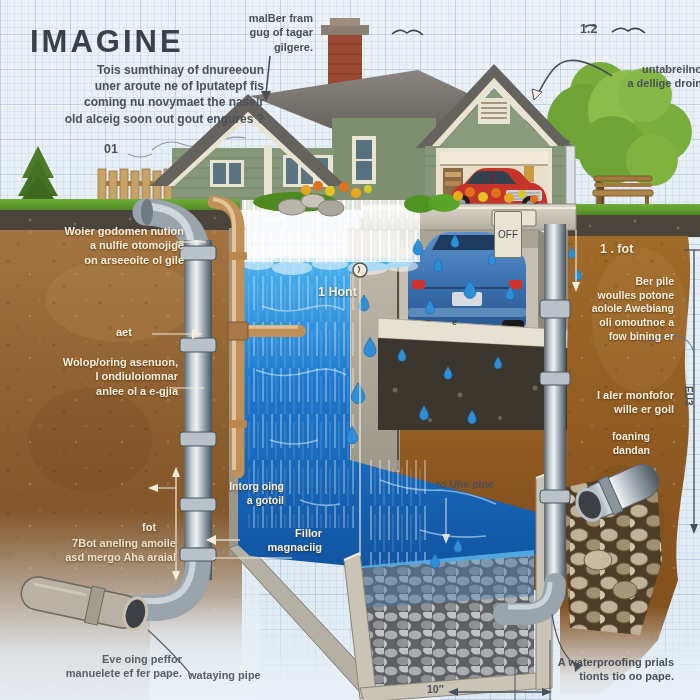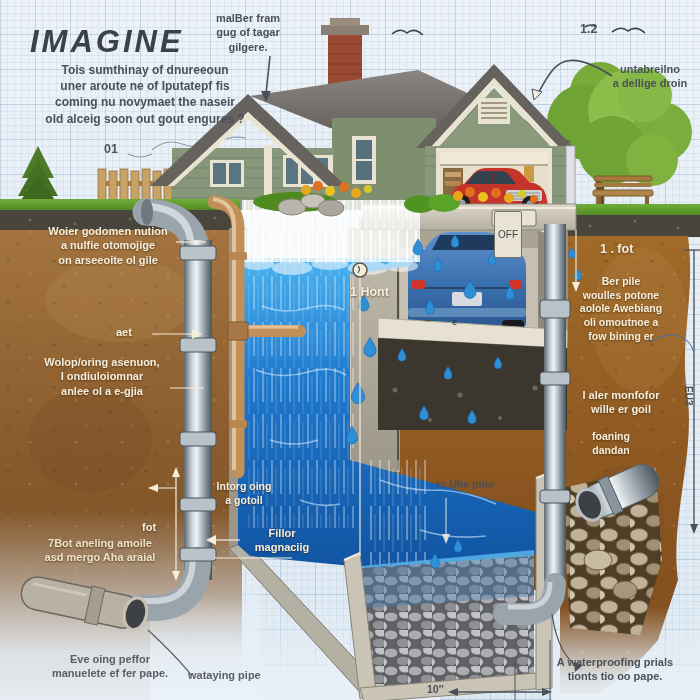--- a/index.html
+++ b/index.html
@@ -12,22 +12,22 @@
       repeating-linear-gradient(0deg, rgba(110,150,190,.12) 0 1px, transparent 1px 7px),
       repeating-linear-gradient(90deg, rgba(110,150,190,.12) 0 1px, transparent 1px 7px),
       linear-gradient(#ecf2f8,#dde9f2);
   }
   svg.art{position:absolute;left:0;top:0;}
   .lbl{position:absolute;z-index:5;}
   .dark{color:#4a5159;font-weight:700;font-size:11px;line-height:1.3;}
   .white{color:#f6eedd;font-weight:700;font-size:11px;line-height:1.3;
          text-shadow:0 1px 2px rgba(50,30,5,.6);}
   .dim{color:#f0e2c8;}
-  .ctr{text-align:center;}
-  .title{font-size:31px;font-weight:800;letter-spacing:3px;color:#3a4149;font-style:italic;}
+  .ctr{text-align:right;}
+  .title{font-size:31px;font-weight:800;letter-spacing:3px;color:#3a4149;}
   .intro{font-size:12px;line-height:1.35;}
   .big{font-size:12.5px;}
   .small{font-size:10.5px;}
   .tiny{font-size:9px;}
   .vert{writing-mode:vertical-rl;font-size:10px;}
   .chip{background:#e9e3d3;border:1px solid #7a746a;border-radius:2px;
         font-size:10px;padding:17px 3px;color:#3e444c;}
 </style>
 </head>
 <body>
@@ -577,21 +577,21 @@
 </div>
 
 <div class="lbl white" style="left:116px;top:325px;">aet</div>
 
 <div class="lbl white ctr" style="left:26px;top:355px;width:152px;">
   <div>Wolop/oring asenuon,</div>
   <div>I ondiuloiomnar</div>
   <div>anlee ol a e-gjia</div>
 </div>
 
-<div class="lbl white big" style="left:310px;top:284px;padding-left:40px;">1 Hont</div>
+<div class="lbl white big" style="left:318px;top:284px;">1 Hont</div>
 
 <div class="lbl chip" style="left:494px;top:211px;">OFF</div>
 
 <div class="lbl white big" style="left:600px;top:241px;">1 . fot</div>
 
 <div class="lbl white ctr small" style="left:568px;top:275px;width:106px;">
   <div>Ber pile</div>
   <div>woulles potone</div>
   <div>aolole Awebiang</div>
   <div>oli omoutnoe a</div>

